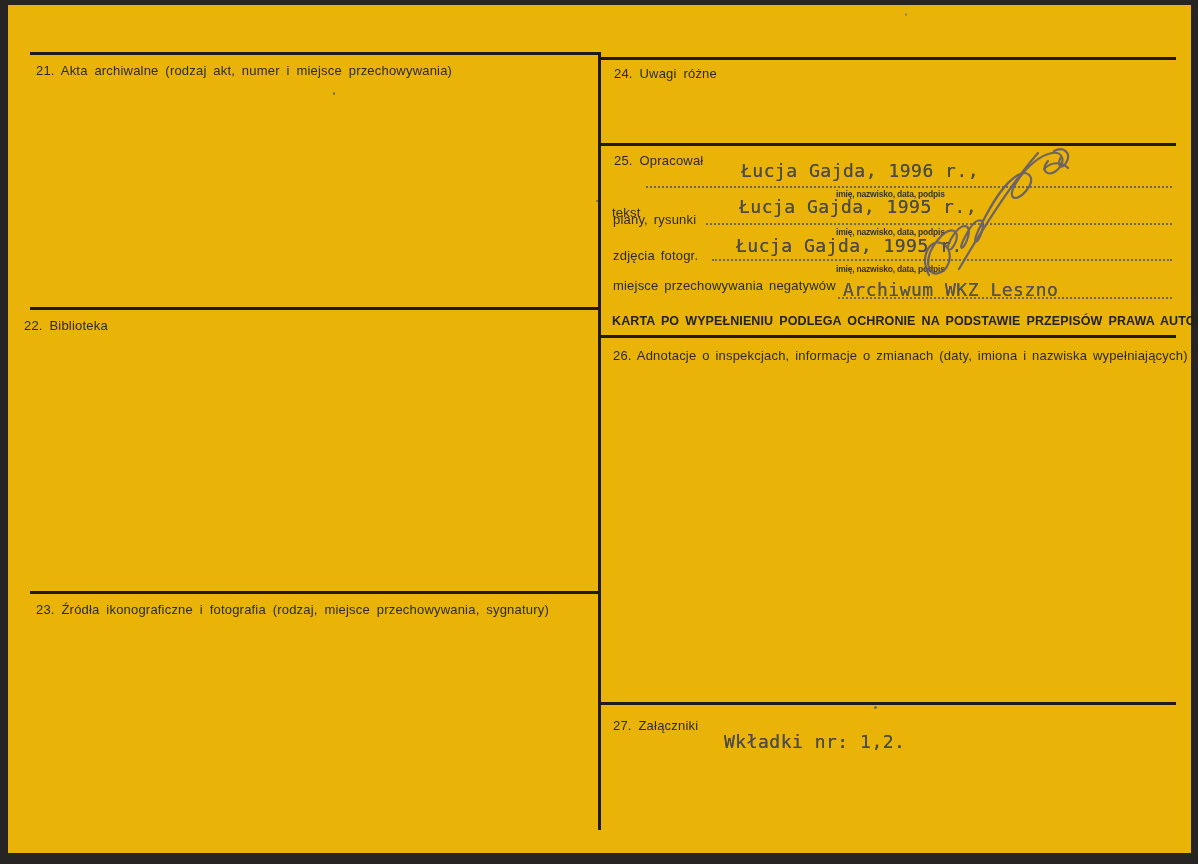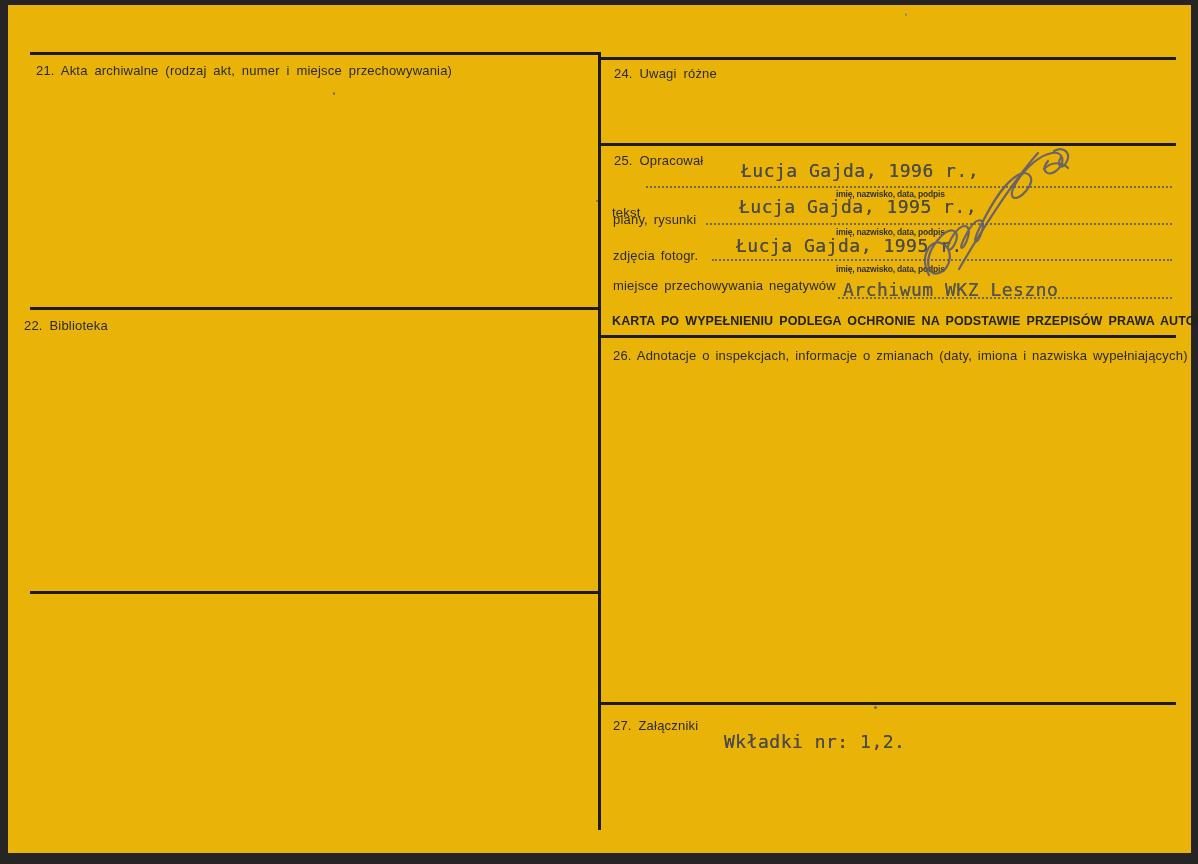--- a/index.html
+++ b/index.html
@@ -110,20 +110,21 @@
   <div class="hline hl-2122"></div>
   <div class="hline hl-2223"></div>
   <div class="hline hl-24top"></div>
   <div class="hline hl-2425"></div>
   <div class="hline hl-2526"></div>
   <div class="hline hl-2627"></div>
   <div class="vline"></div>
 
   <div class="sec-label lbl-21">21. Akta archiwalne (rodzaj akt, numer i miejsce przechowywania)</div>
   <div class="sec-label lbl-22">22. Biblioteka</div>
+  <div class="sec-label lbl-23">23. Źródła ikonograficzne i fotografia (rodzaj, miejsce przechowywania, sygnatury)</div>
 
   <div class="sec-label lbl-24">24. Uwagi różne</div>
   <div class="sec-label lbl-25">25. Opracował</div>
   <div class="sec-label lbl-26">26. Adnotacje o inspekcjach, informacje o zmianach (daty, imiona i nazwiska wypełniających)</div>
   <div class="sec-label lbl-27">27. Załączniki</div>
 
   <div class="field-label fl-tekst">tekst</div>
   <div class="dotline dl-1"></div>
   <div class="typed tv-1">Łucja Gajda, 1996 r.,</div>
   <div class="caption cap-1">imię, nazwisko, data, podpis</div>

